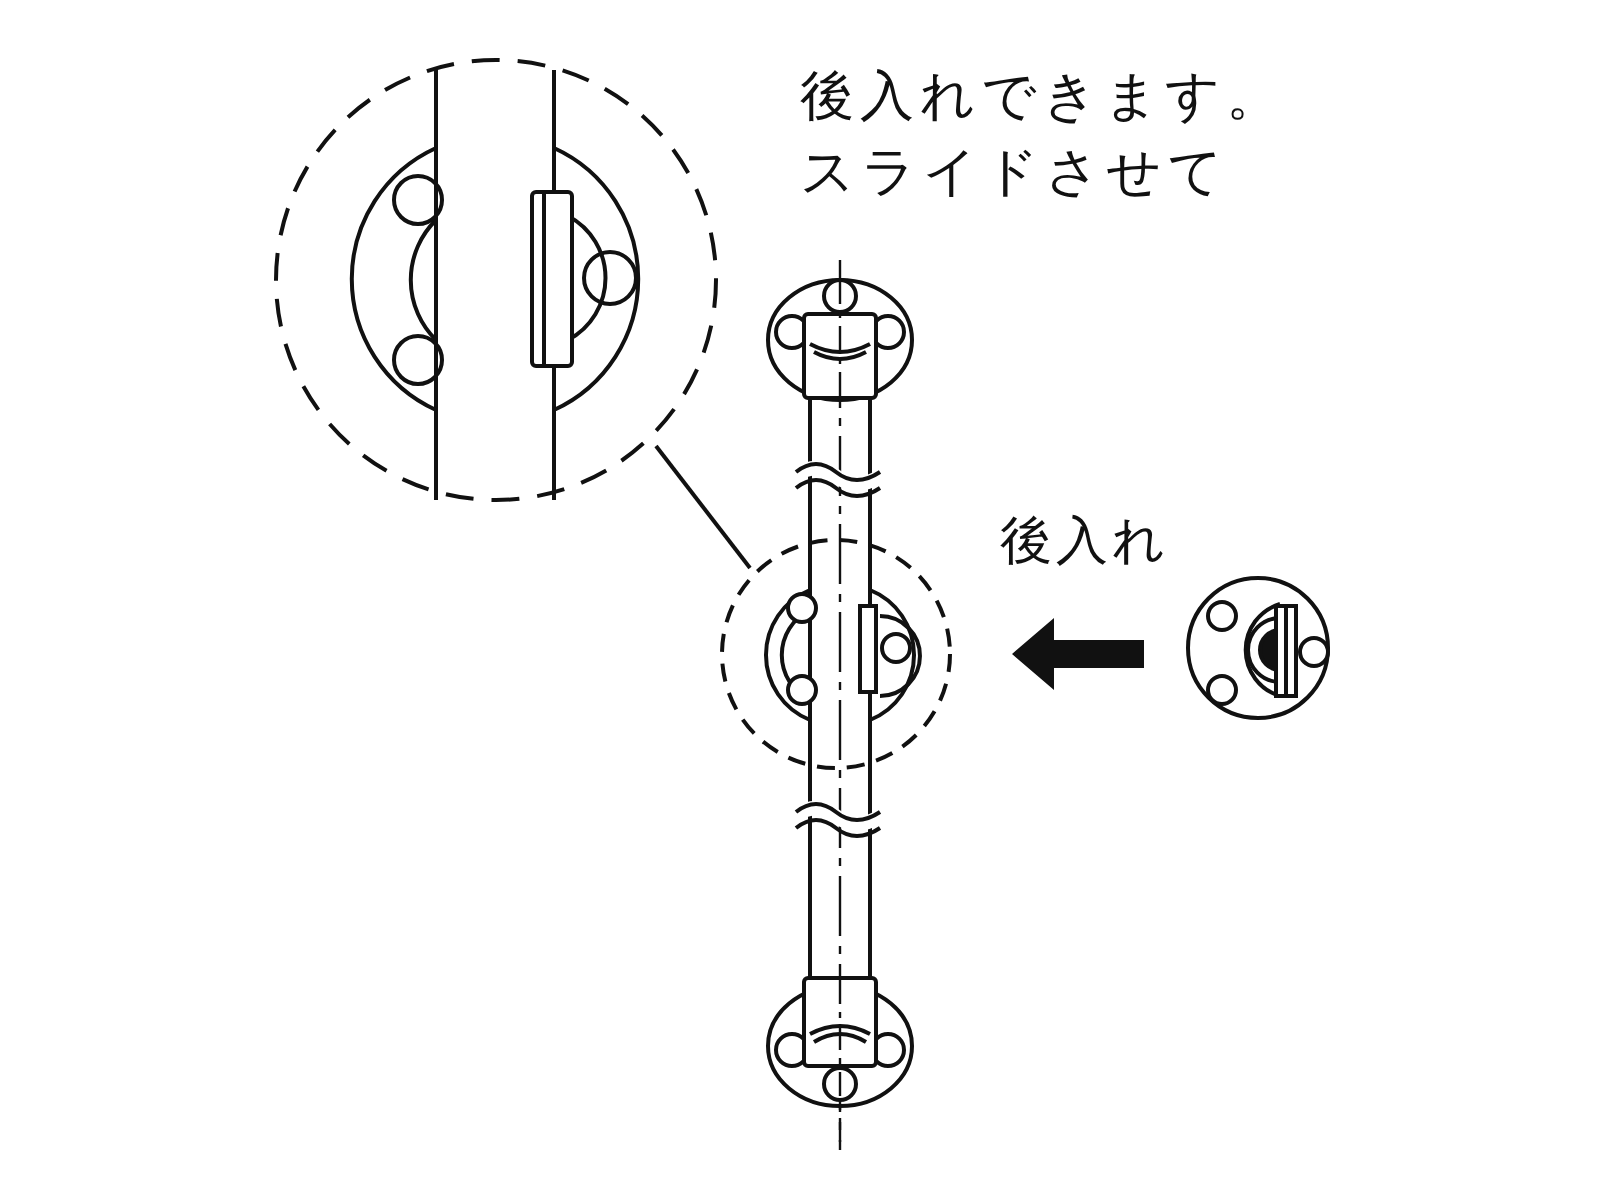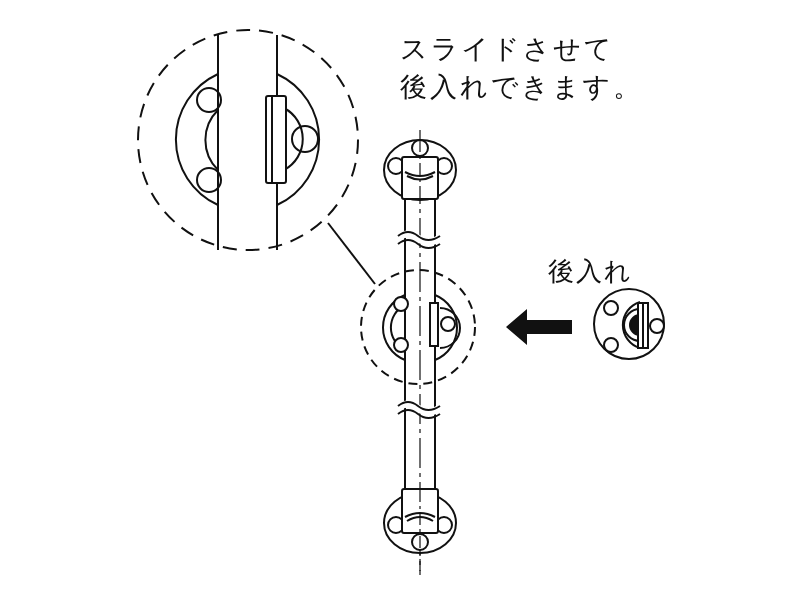--- a/index.html
+++ b/index.html
@@ -1,21 +1,21 @@
 <!DOCTYPE html>
 <html><head>
   <meta charset="utf-8">
   <style>
     html, body { margin: 0; padding: 0; background: #ffffff; }
     body { width: 800px; height: 600px; position: relative; overflow: hidden; font-family: "DejaVu Sans", sans-serif; }
     svg.drawing { position: absolute; left: 0; top: 0; }
     .label { position: absolute; color: #111; font-family: "DejaVu Sans", sans-serif; font-size: 27px; letter-spacing: 3px; line-height: 38px; white-space: nowrap; }
     .title-label { left: 400px; top: 30px; }
     .title-label div { height: 38px; }
-    .insert-label { left: 500px; top: 252px; font-size: 26px; letter-spacing: 2px; margin-left: 48px; }
+    .insert-label { left: 500px; top: 252px; font-size: 26px; letter-spacing: 2px; }
   </style>
 </head>
 <body>
 
 <svg class="drawing" width="800" height="600" viewBox="0 0 800 600" xmlns="http://www.w3.org/2000/svg" fill="none" stroke="#111" stroke-width="2">
 
   <g>
     <circle cx="248" cy="140" r="110" stroke-dasharray="14 9"></circle>
 
     <line x1="218" y1="35" x2="218" y2="250"></line>
@@ -91,17 +91,17 @@
     <circle cx="657" cy="326" r="7" fill="#fff"></circle>
     <path d="M640 302 A24 24 0 0 0 640 348" fill="#fff"></path>
     <path d="M640 309 A16 16 0 0 0 640 341"></path>
     <path d="M640 315 A10 10 0 0 0 640 335" fill="#111"></path>
     <rect x="638" y="303" width="10" height="45" fill="#fff"></rect>
     <line x1="643" y1="304" x2="643" y2="347"></line>
   </g>
 </svg>
 
 <div class="label title-label">
+  <div>後入れできます。</div>
   <div>スライドさせて</div>
-  <div>後入れできます。</div>
 </div>
 
 <div class="label insert-label">後入れ</div>
 
 </body></html>

